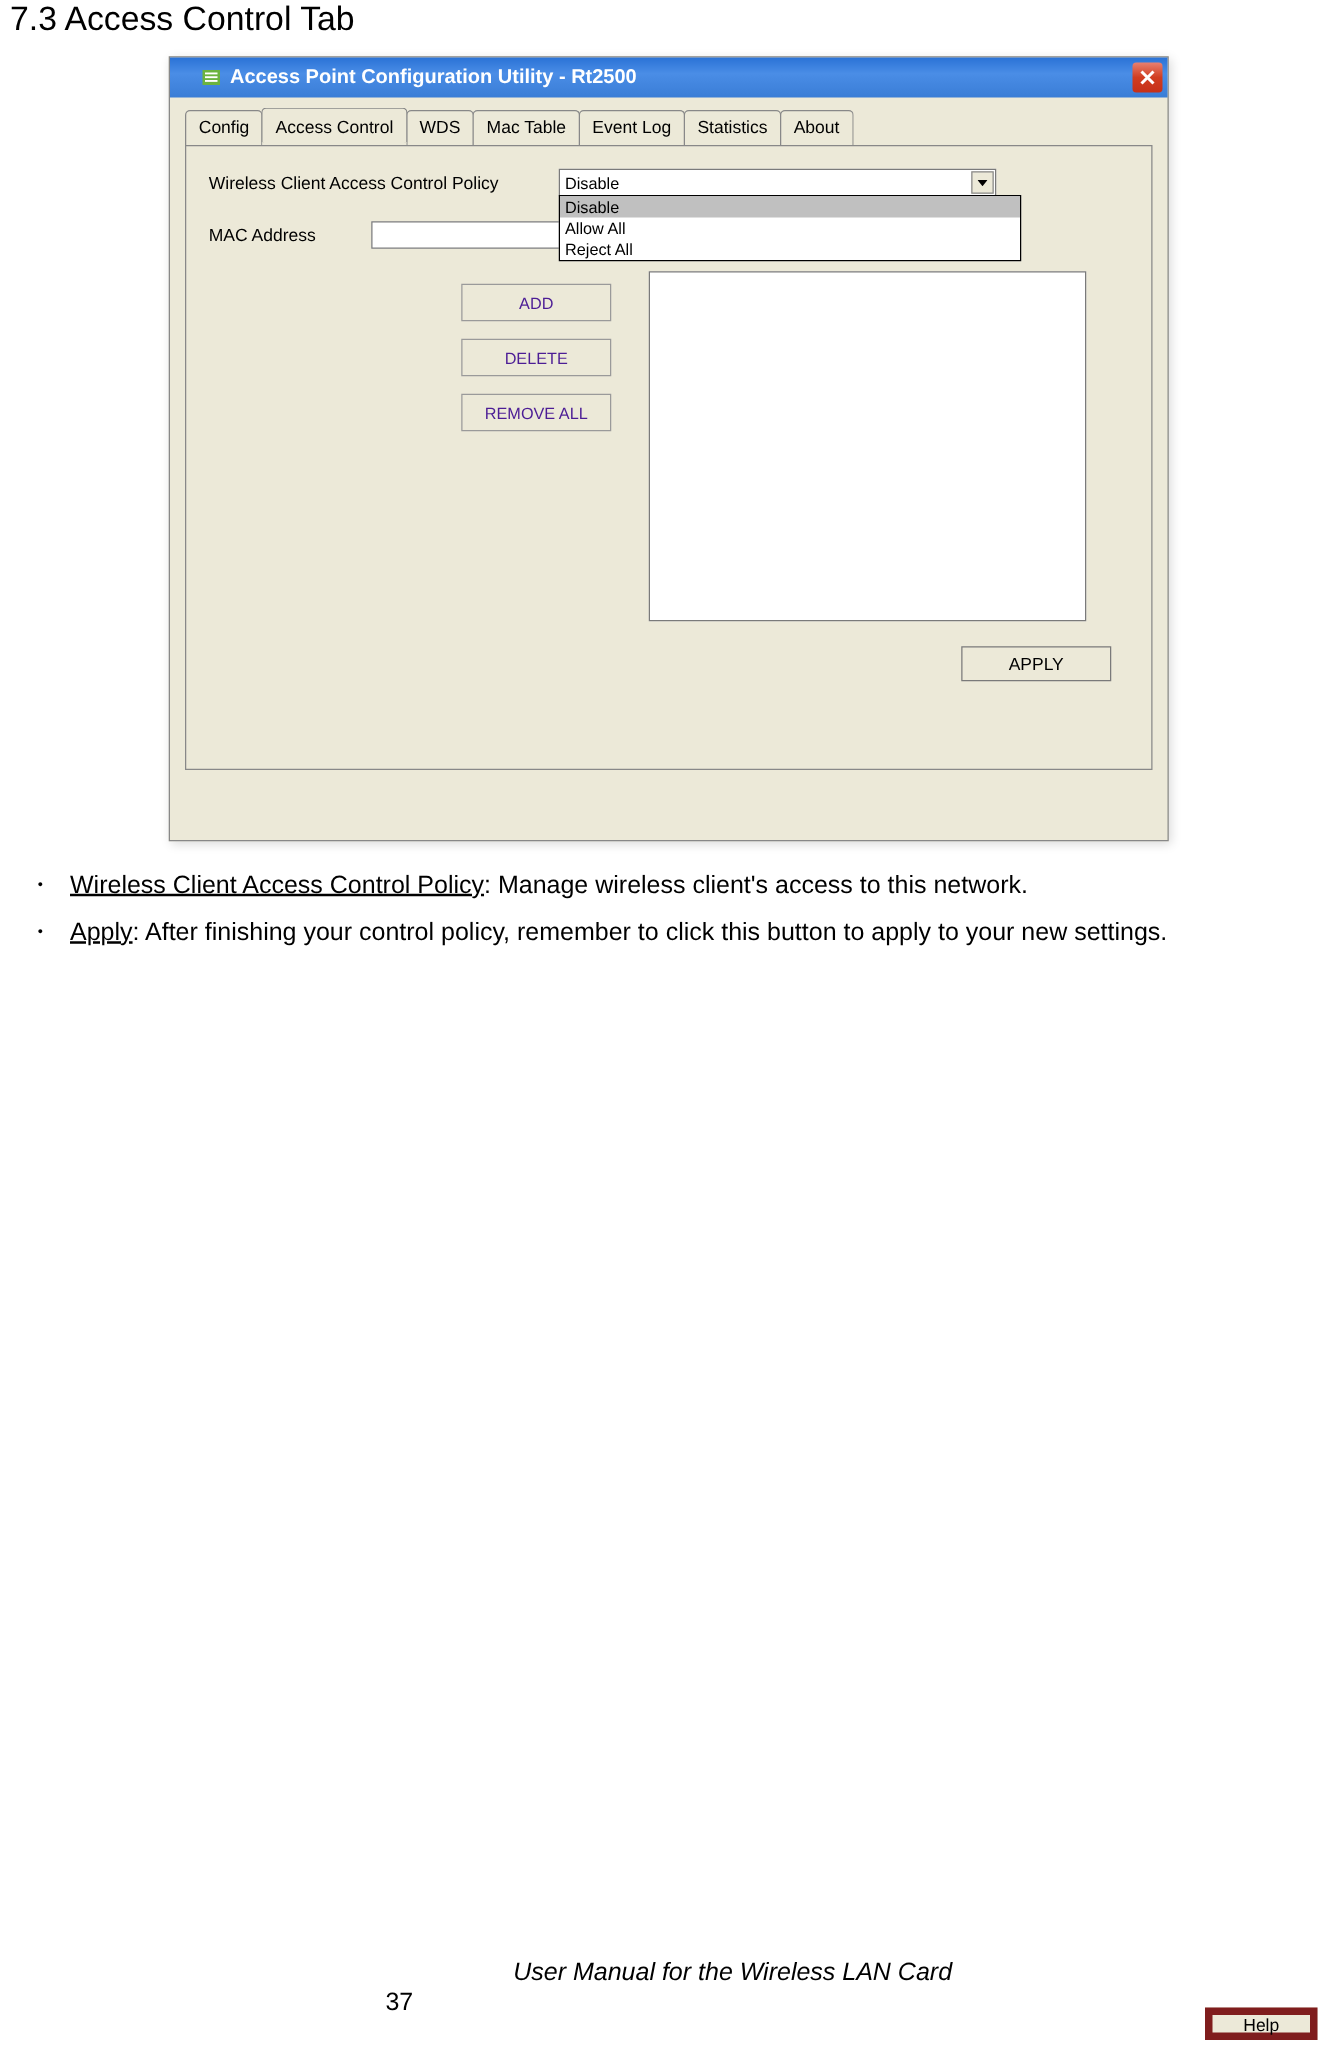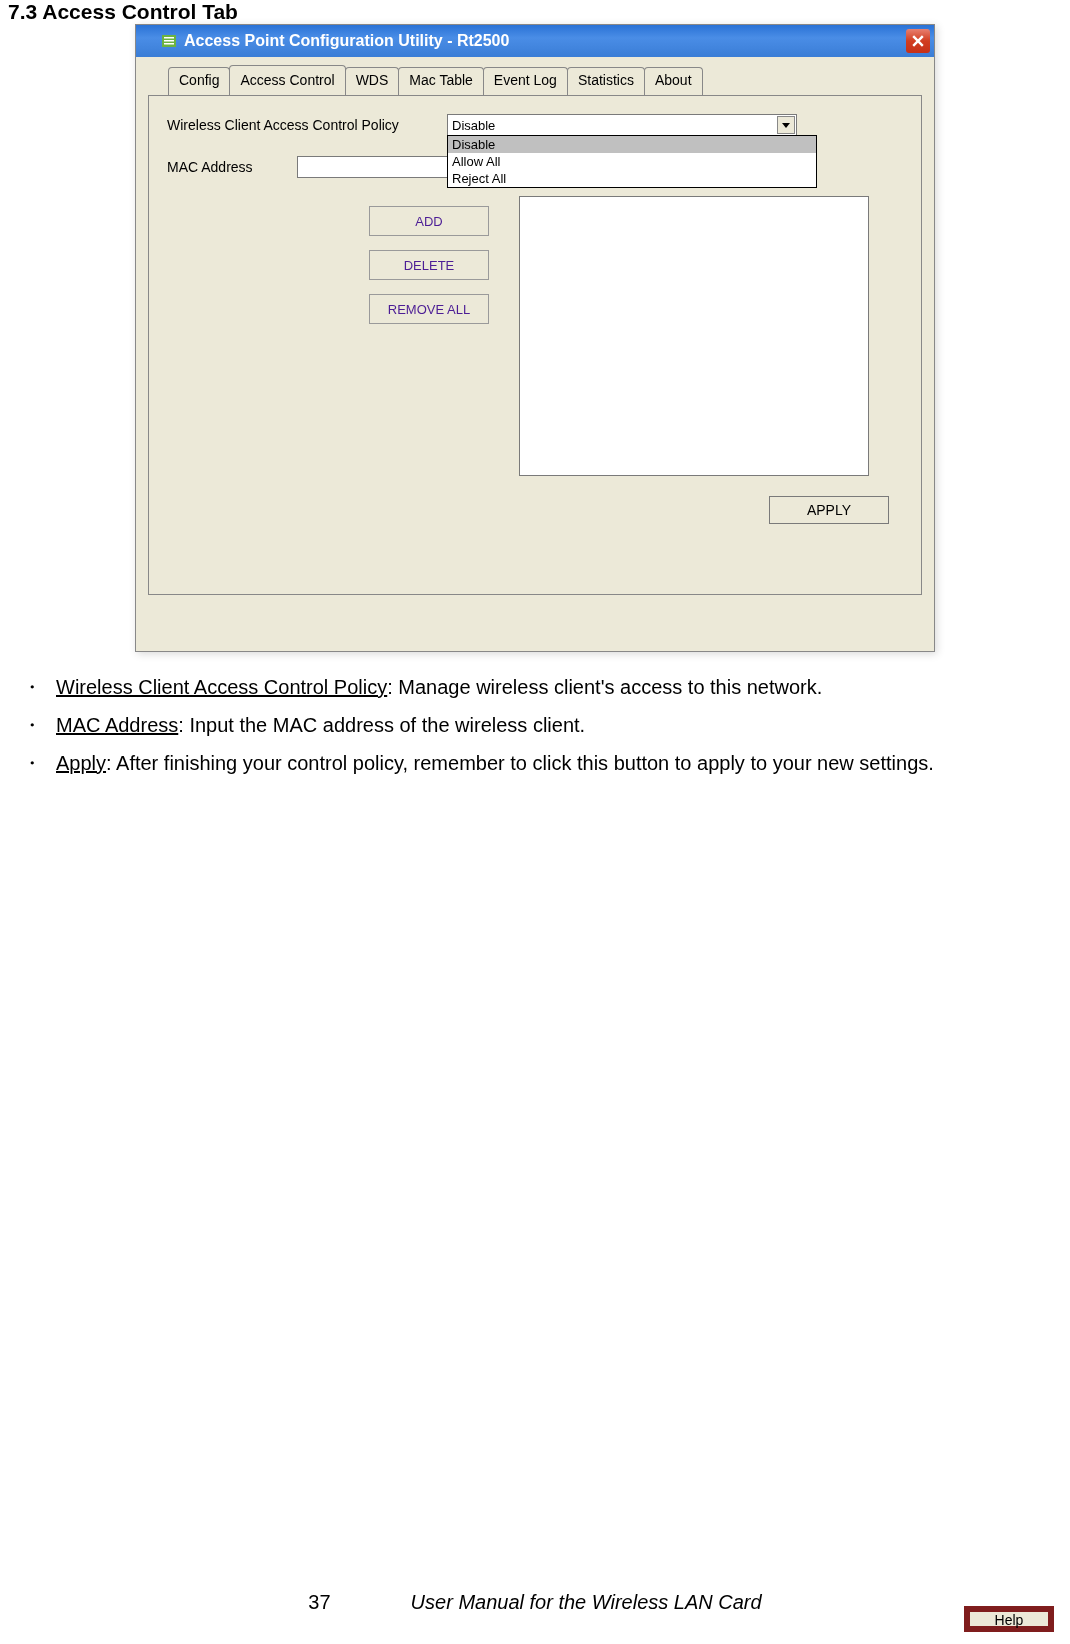--- a/index.html
+++ b/index.html
@@ -7,23 +7,23 @@
       width: 1070px;
       height: 1644px;
       background: #fff;
       font-family: Arial, Helvetica, sans-serif;
       font-size: 20px;
       color: #000;
       position: relative;
       padding: 0 8px;
     }
     .section-title {
-      font-weight: bold;
-      font-size: 21px;
-      margin-bottom: 0;
+      font-weight: normal;
+      font-size: 27px;
+      margin-bottom: 14px;
     }
     .window {
       width: 800px;
       margin: 0 auto 18px auto;
       border: 1px solid #888;
       background: #ece9d8;
       box-shadow: 2px 2px 8px rgba(0,0,0,.15);
     }
     .titlebar {
       height: 32px;
@@ -52,21 +52,20 @@
       background: linear-gradient(to bottom, #e88070, #d13d20 50%, #c63018);
       border-radius: 3px;
       display: flex;
       align-items: center;
       justify-content: center;
     }
     .close-btn svg { width:12px; height:12px; }
     .tabbar {
       display: flex;
       padding: 10px 12px 0 12px;
-      margin-left: 20px;
     }
     .tab {
       font-size: 14px;
       background: #ece9d8;
       border: 1px solid #888;
       border-bottom: none;
       border-radius: 4px 4px 0 0;
       padding: 4px 10px 3px 10px;
       margin-right: -1px;
       cursor: pointer;
@@ -206,21 +205,21 @@
       position: absolute;
       bottom: 30px;
       left: 0;
       right: 0;
       display: flex;
       justify-content: center;
       gap: 80px;
       font-size: 20px;
       font-style: italic;
     }
-    .footer .pageno { font-style: normal; }
+    .footer .pageno { font-style: normal; margin-top: 24px; }
   </style>
 </head>
 <body>
 
 <div class="section-title">7.3 Access Control Tab</div>
 
 <div class="window">
   <div class="titlebar">
     <span class="app-icon">
       <svg viewBox="0 0 18 18">
@@ -287,23 +286,20 @@
   <div class="bottom-bar">
     <button class="help-btn">Help</button>
   </div>
 </div>
 
 <ul class="bullets">
   <li>
     <span class="term">Wireless Client Access Control Policy</span><span>: Manage wireless client's access to this network.</span>
   </li>
   <li>
-    <span class="term">MAC Address</span><span>: Input the MAC address of the wireless client.</span>
-  </li>
-  <li>
     <span class="term">Apply</span><span>: After finishing your control policy, remember to click this button to apply to your new settings.</span>
   </li>
 </ul>
 
 <div class="footer">
   <span class="pageno">37</span>
   <span>User Manual for the Wireless LAN Card</span>
 </div>
 
 </body></html>

